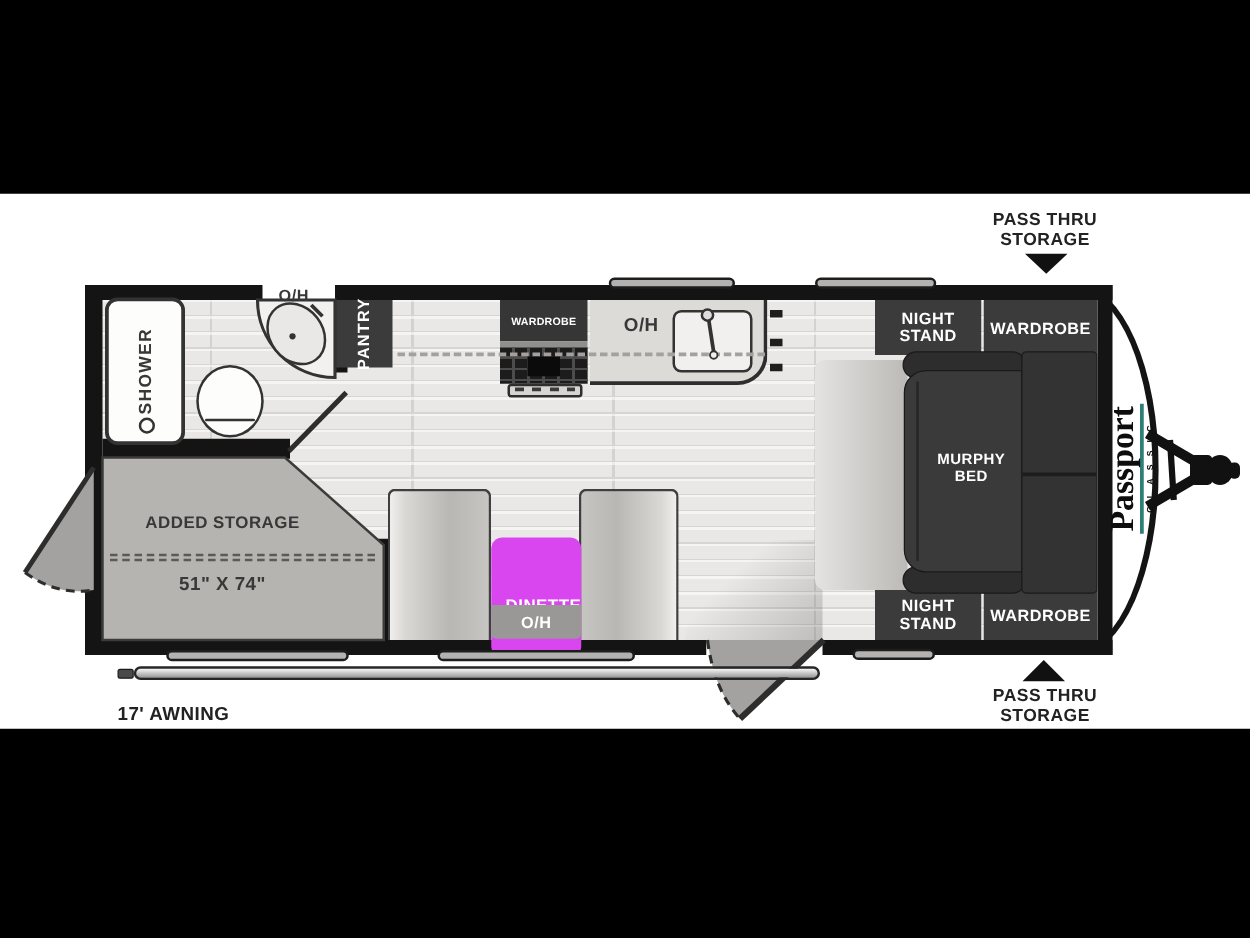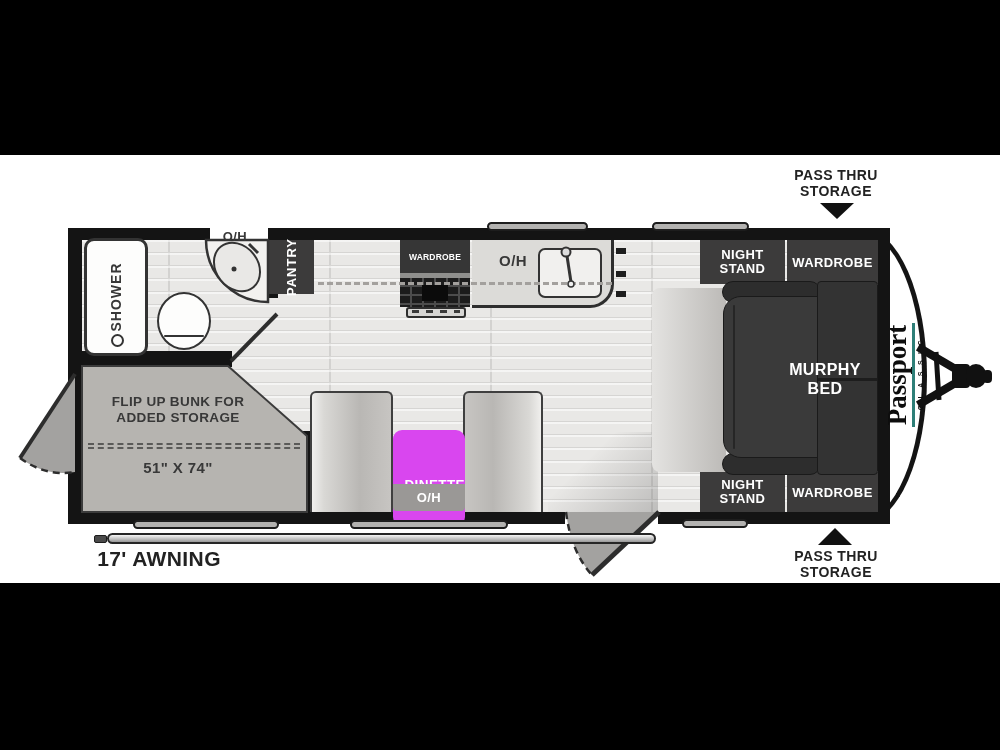--- a/index.html
+++ b/index.html
@@ -168,35 +168,34 @@
 
   <div class="murphy-shadow abs"></div>
   <div class="sofa abs" style="left:722px; top:281px; width:99px; height:22px; border-radius:11px; background:#2d2d2d;"></div>
   <div class="sofa abs" style="left:722px; top:453px; width:99px; height:22px; border-radius:11px; background:#2d2d2d;"></div>
   <div class="sofa abs" style="left:723px; top:296px; width:95px; height:162px; border-radius:18px 0 0 18px; background:#3a3a3a;">
     <span class="seat-seam"></span>
   </div>
   <div class="sofa abs" style="left:817px; top:281px; width:61px; height:194px; border-radius:4px; background:#333;">
     <span class="back-seam"></span>
   </div>
-  <div class="abs lbl txt-over" style="left:760px; top:360px; width:130px; font-size:16px; line-height:1.2;">
+  <div class="abs lbl txt-over" style="left:712px; top:360px; width:130px; font-size:12px; line-height:1.2;">
     <div>MURPHY</div>
     <div>BED</div>
   </div>
 
   <div class="bench abs" style="left:310px; top:391px; width:83px; height:121px; background:linear-gradient(90deg,#f0efed 0px,#d9d8d5 12px,#b9b7b4 48px,#c7c5c2 100%);"></div>
   <div class="bench abs" style="left:463px; top:391px; width:80px; height:121px; background:linear-gradient(270deg,#f0efed 0px,#d9d8d5 12px,#b9b7b4 48px,#c7c5c2 100%);"></div>
   <div class="table abs">
     <span class="lbl" style="font-size:13.5px;">DINETTE</span>
   </div>
   <div class="ohbox abs">
     <span class="lbl" style="font-size:13px;">O/H</span>
   </div>
 
-  <div class="abs lbl lbl-dark txt-over" style="left:78px; top:394px; width:200px; font-size:13.5px;">FLIP UP BUNK FOR</div>
   <div class="abs lbl lbl-dark txt-over" style="left:78px; top:410px; width:200px; font-size:13.5px;">ADDED STORAGE</div>
   <div class="dash-double abs"></div>
   <div class="abs lbl lbl-dark txt-over" style="left:78px; top:459px; width:200px; font-size:15px;">51" X 74"</div>
 
   <div class="logo abs">
     <div class="logo-word">Passport</div>
     <div class="logo-sub">CLASSIC</div>
   </div>
 
   <svg class="overlay" viewBox="0 0 1000 750">
@@ -237,14 +236,14 @@
   </div>
   <div class="tri-down abs"></div>
   <div class="tri-up abs"></div>
   <div class="abs lbl lbl-dark" style="left:786px; top:548px; width:100px; font-size:14px; line-height:1.15; color:#222; z-index:4;">
     <div>PASS THRU</div>
     <div>STORAGE</div>
   </div>
 
   <div class="awning-cap abs"></div>
   <div class="awning-bar abs"></div>
-  <div class="abs lbl lbl-dark" style="left:94px; top:547px; width:130px; font-size:21px; text-align:center; color:#222; z-index:9;">17' AWNING</div>
+  <div class="abs lbl lbl-dark" style="left:94px; top:563px; width:130px; font-size:15px; text-align:left; color:#222; z-index:9;">17' AWNING</div>
 </div>
 
 </body></html>

